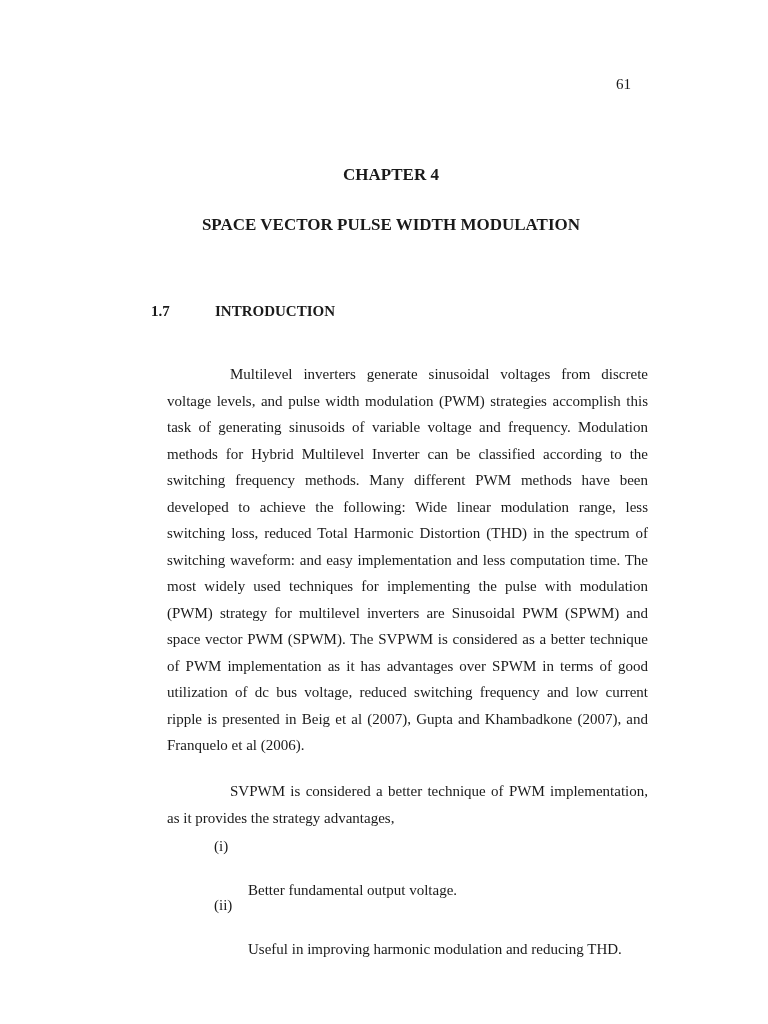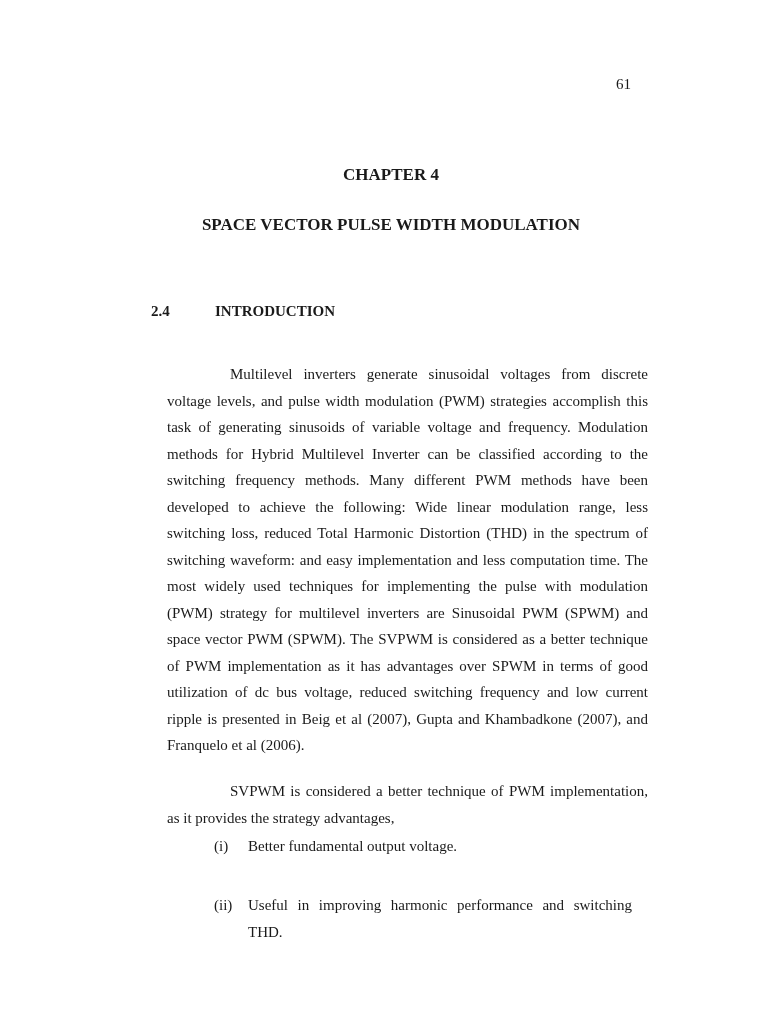--- a/index.html
+++ b/index.html
@@ -14,42 +14,42 @@
   .section-heading .num { display: inline-block; width: 64px; }
   .para {
     position: absolute; left: 151px; width: 481px; font-size: 15px; line-height: 26.5px;
     text-align: justify; text-indent: 63px; margin: 16px;
   }
   .p1 { top: 345px; }
   .p2 { top: 762px; }
   .list { position: absolute; left: 214px; width: 418px; font-size: 15px; line-height: 26.5px; margin: 0; padding: 0; }
   .list-item { display: flex; }
   .list-item .marker { width: 34px; flex: none; }
-  .list-item .text { flex: 1; text-align: justify; }
+  .list-item .text { flex: 1; text-align: justify; margin-top: 44px; }
   .li1 { top: 833px; }
   .li2 { top: 892px; }
 </style>
 </head>
 <body>
 
 <div class="page-number">61</div>
 <div class="chapter-label">CHAPTER 4</div>
 <div class="chapter-title">SPACE VECTOR PULSE WIDTH MODULATION</div>
 
 <div class="section-heading">
-  <span class="num">2.4</span><span>INTRODUCTION</span>
+  <span class="num">1.7</span><span>INTRODUCTION</span>
 </div>
 
 <p class="para p1">Multilevel inverters generate sinusoidal voltages from discrete voltage levels, and pulse width modulation (PWM) strategies accomplish this task of generating sinusoids of variable voltage and frequency. Modulation methods for Hybrid Multilevel Inverter can be classified according to the switching frequency methods. Many different PWM methods have been developed to achieve the following: Wide linear modulation range, less switching loss, reduced Total Harmonic Distortion (THD) in the spectrum of switching waveform: and easy implementation and less computation time. The most widely used techniques for implementing the pulse with modulation (PWM) strategy for multilevel inverters are Sinusoidal PWM (SPWM) and space vector PWM (SPWM). The SVPWM is considered as a better technique of PWM implementation as it has advantages over SPWM in terms of good utilization of dc bus voltage, reduced switching frequency and low current ripple is presented in Beig et al (2007), Gupta and Khambadkone (2007), and Franquelo et al (2006).</p>
 <p class="para p2">SVPWM is considered a better technique of PWM implementation, as it provides the strategy advantages,</p>
 
 <div class="list li1">
   <div class="list-item">
     <span class="marker">(i)</span>
     <span class="text">Better fundamental output voltage.</span>
   </div>
 </div>
 <div class="list li2">
   <div class="list-item">
     <span class="marker">(ii)</span>
-    <span class="text">Useful in improving harmonic performance and switching THD.</span>
+    <span class="text">Useful in improving harmonic modulation and reducing THD.</span>
   </div>
 </div>
 
 </body></html>

